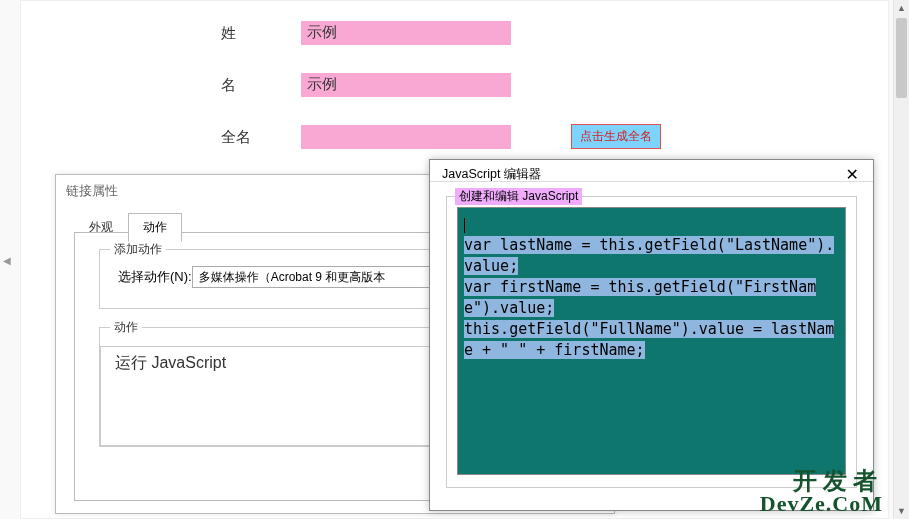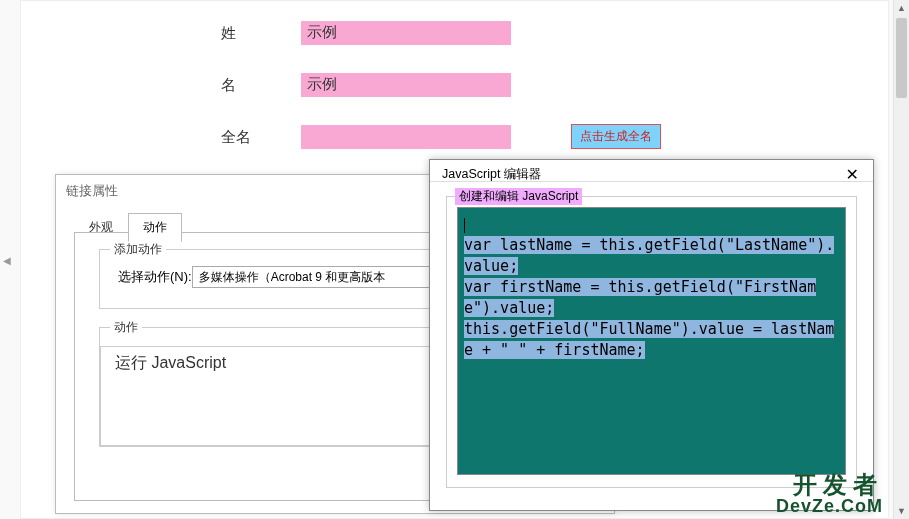--- a/index.html
+++ b/index.html
@@ -209,21 +209,21 @@
     position: absolute;
     right: 26px; bottom: 4px;
     font-family: Arial, sans-serif;
     font-weight: bold;
     color: #14532d;
     text-align: right;
     z-index: 20;
     line-height: 1;
   }
   .watermark .l1 { font-size: 24px; letter-spacing: 6px; }
-  .watermark .l2 { font-size: 18px; letter-spacing: 1px; }
+  .watermark .l2 { font-size: 22px; letter-spacing: 1px; font-family: Liberation Serif, serif; }
 </style>
 </head>
 <body>
 
 <div class="page-area">
 
   <div class="form-row" style="left:200px; top:20px;">
     <span class="form-label">姓</span>
     <div class="form-field">示例</div>
   </div>

